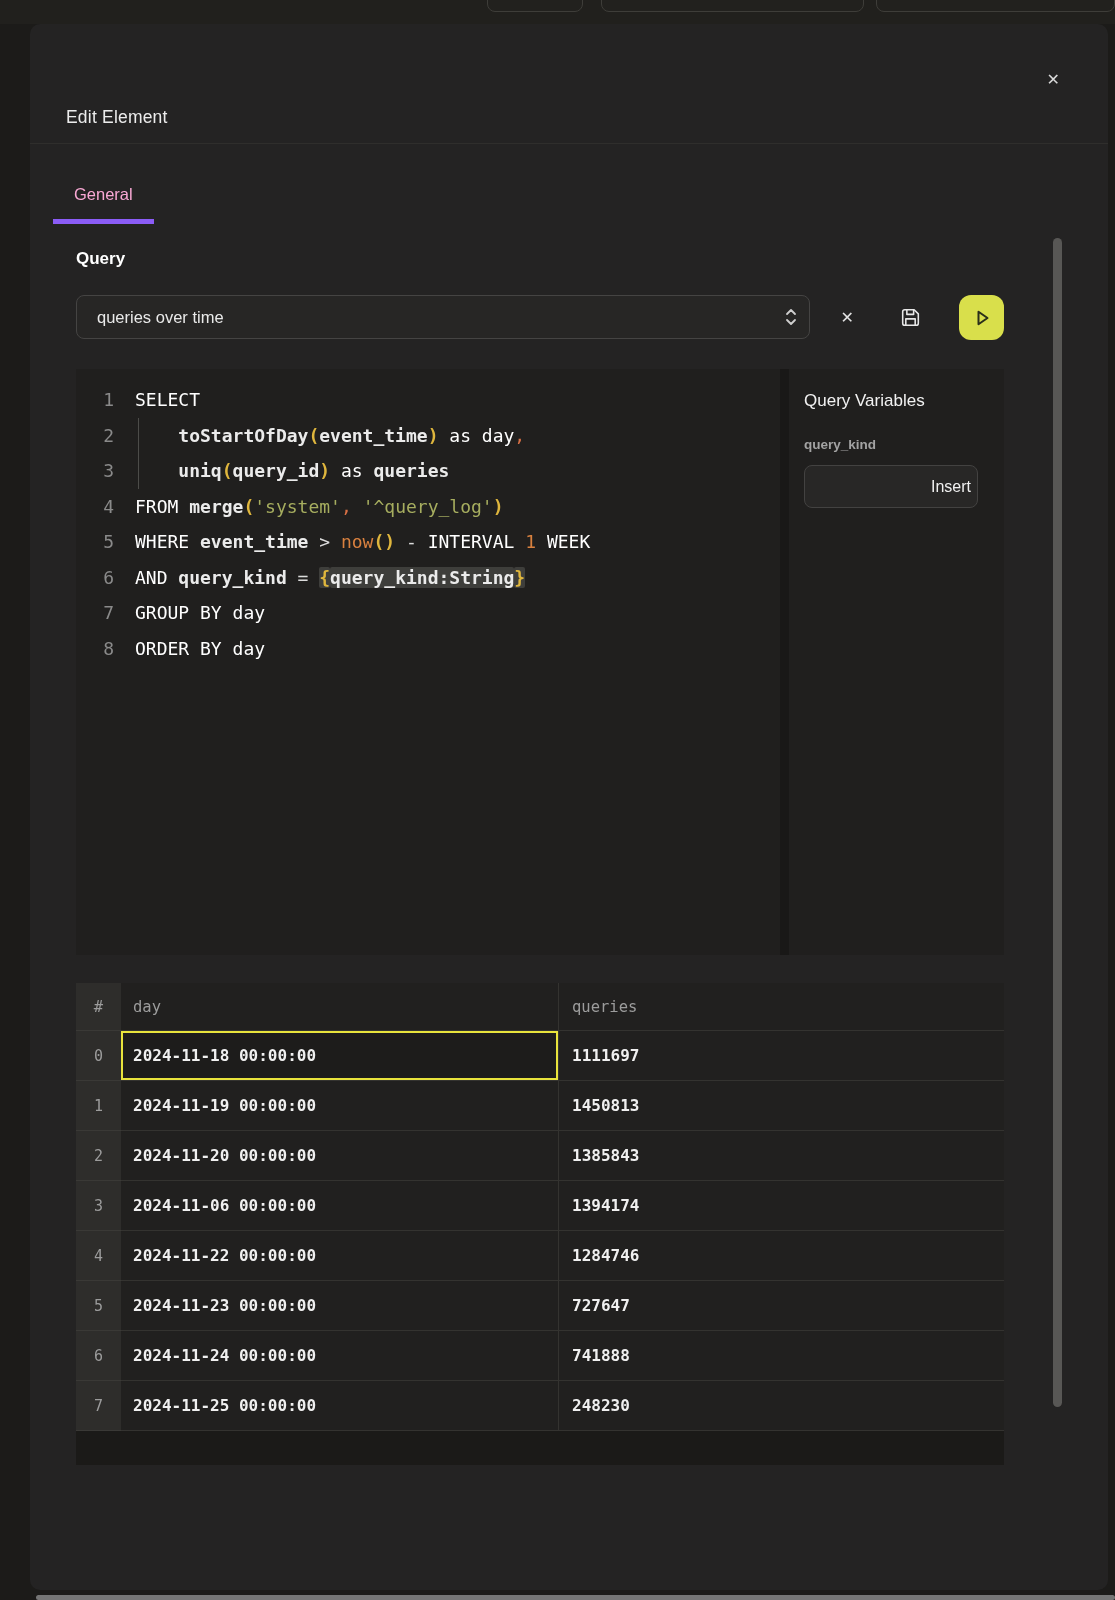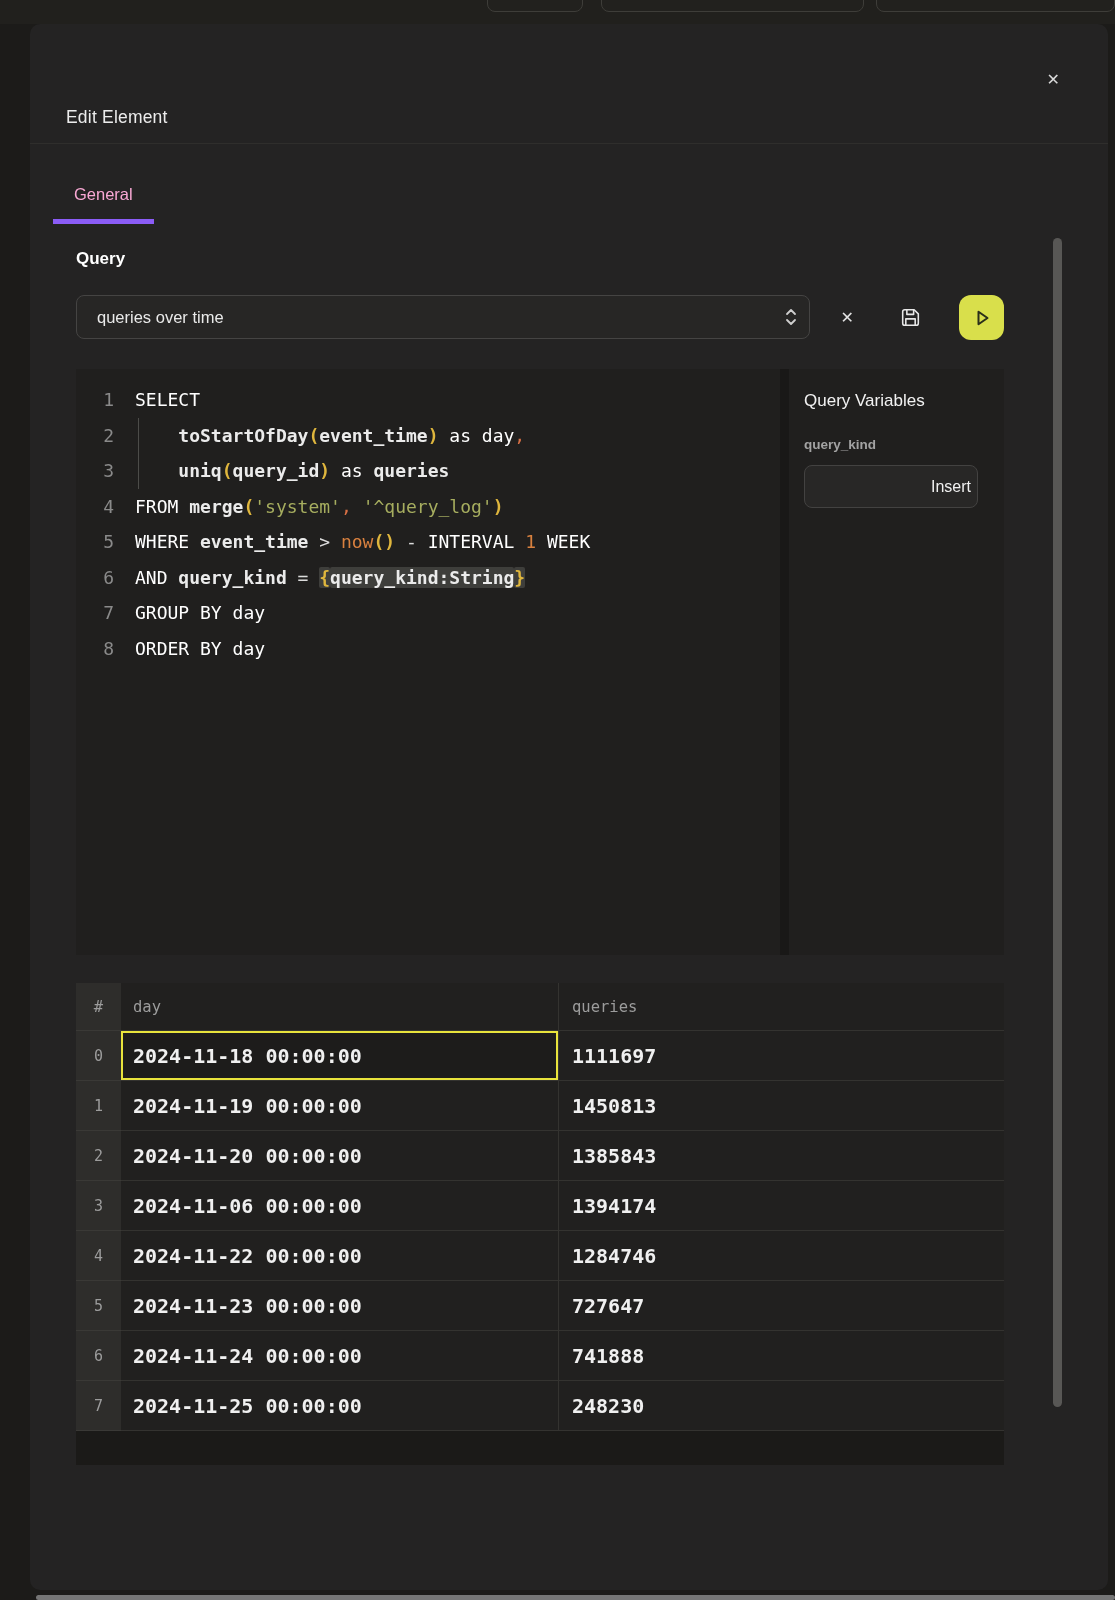--- a/index.html
+++ b/index.html
@@ -69,21 +69,21 @@
   .var-name { margin-top:26px; font-size:13.5px; font-weight:600; color:#a3a3a3; }
   .insert-btn { margin-top:13px; width:100%; height:43px; background:#282726; border:1px solid #434241;
     border-radius:8px; color:#f0f0f0; font-size:16px; text-align:right; padding-left:18px;
     font-family:inherit; cursor:pointer; }
 
   
   .results { margin-top:28px; font-family:"DejaVu Sans Mono", monospace; }
   .t-row { display:flex; height:50px; }
   .t-row.head { height:48px; }
   .t-cell { display:flex; align-items:center; border-bottom:1px solid #343330; background:#21201f;
-    color:#f0f0f0; font-weight:bold; font-size:20px; }
+    color:#f0f0f0; font-weight:bold; font-size:16px; }
   .t-cell.idx { width:45px; flex:none; justify-content:center; background:#2e2d2b; color:#9c9c9c;
     font-weight:normal; font-size:15px; border-bottom:1px solid #3a3936; }
   .t-cell.day { width:438px; flex:none; padding-left:12px; border-right:1px solid #343330; }
   .t-cell.qrs { flex:1; padding-left:13px; }
   .t-row.head .t-cell { color:#9c9c9c; font-weight:normal; font-size:15.5px; }
   .t-cell.selected { box-shadow:inset 0 0 0 2px #e8e33c; background:#1d1c1b; }
   .t-footer { height:34px; background:#1b1a18; }
 
   .scroll-thumb { position:absolute; right:46px; top:214px; width:9px; height:1169px;
     background:#585755; border-radius:5px; }

